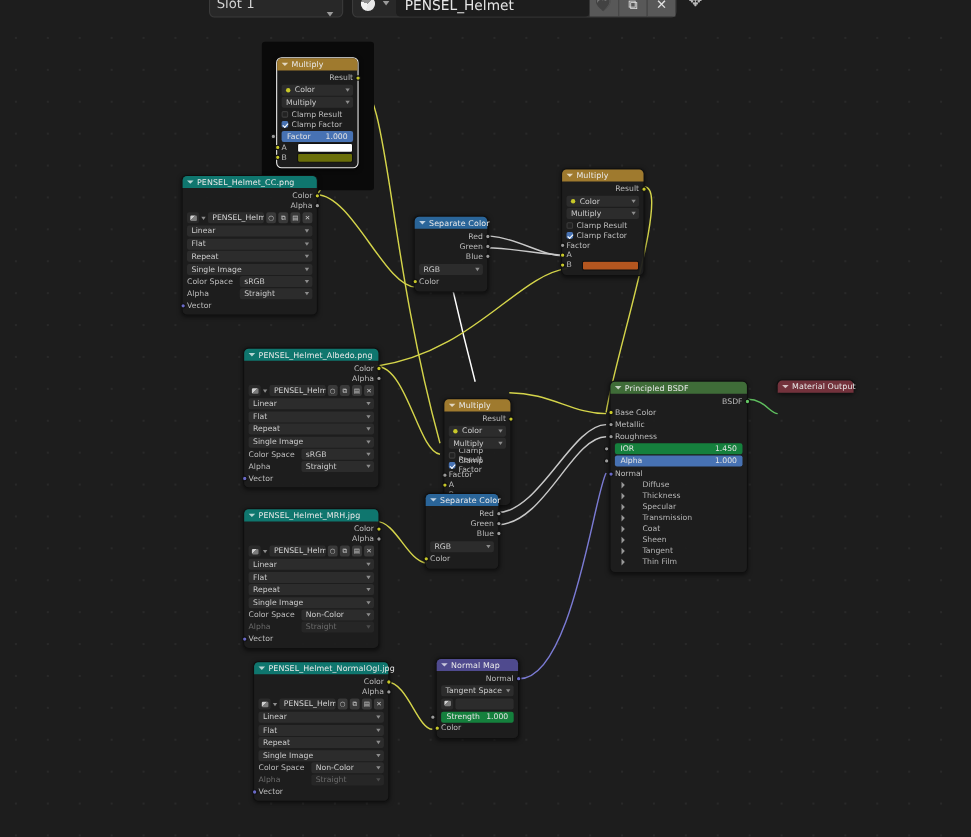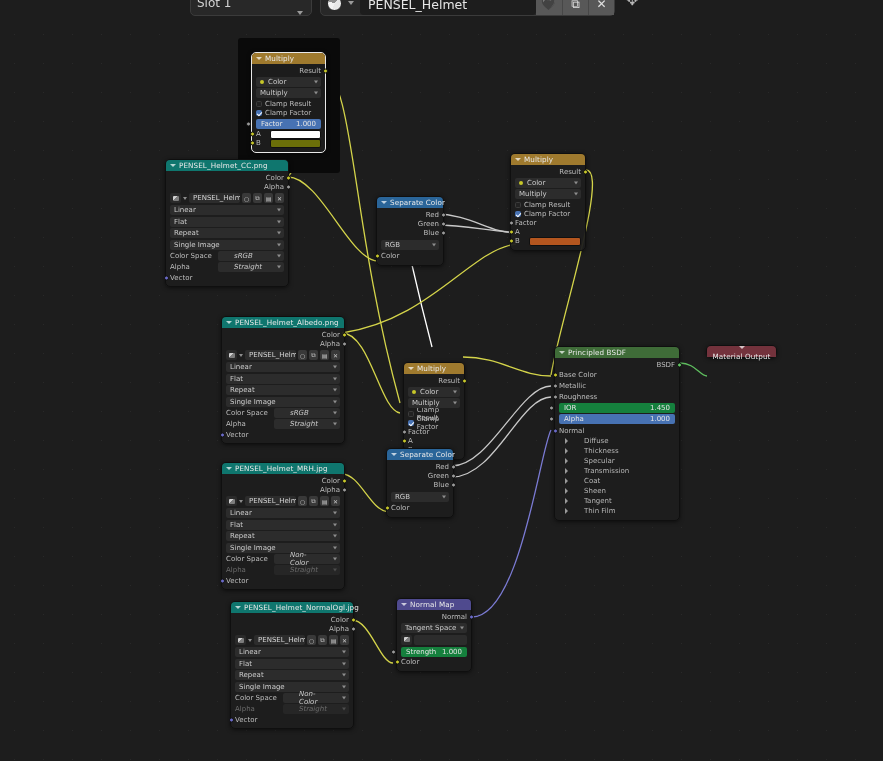--- a/index.html
+++ b/index.html
@@ -61,21 +61,21 @@
     height:11px; border-radius:4px 4px 0 0;
     display:flex; align-items:center; gap:3px; padding:0 4px;
     font-size:7.2px; color:#e9e9e9; letter-spacing:.1px; white-space:nowrap;
   }
   .nhead .tri { width:0;height:0;border-left:3px solid transparent;border-right:3px solid transparent;
                 border-top:3.5px solid rgba(255,255,255,.7); }
   .h-rgb   { background:#9f7a2e; }    
   .h-tex   { background:#0f766e; }    
   .h-conv  { background:#2a6599; }    
   .h-shad  { background:#3f6c38; }    
-  .h-out   { background:#73323c;flex-direction:column; }    
+  .h-out   { background:#73323c; }    
   .h-vec   { background:#4f4a8e; }    
 
   .nbody { padding:2px 4px 4px 4px; }
 
   .row { height:9px; display:flex; align-items:center; position:relative;
          white-space:nowrap; font-size:7px; color:#bdbdbd; }
   .row.out { justify-content:flex-end; }
   .lbl { color:#bdbdbd; }
 
   .sock { position:absolute; width:5px; height:5px; border-radius:50%;
@@ -123,21 +123,21 @@
            display:flex; align-items:center; padding:0 4px; font-size:7px; color:#d6d6d6;
            overflow:hidden; }
   .tinybtn { width:9px;height:10px;background:#393939;border-radius:2px;
              display:flex;align-items:center;justify-content:center;
              font-size:6px;color:#c9c9c9; }
 
   .prop { display:flex; align-items:center; height:10px; margin:1px 0;
           font-size:7px; }
   .prop .pl { width:48px; color:#bdbdbd; }
   .prop .pv { flex:1; background:#2c2c2c; border-radius:2px; height:10px;
-              display:flex; align-items:center; padding:0 16px; color:#ccc; position:relative;font-style:italic; }
+              display:flex; align-items:center; padding:0 4px; color:#ccc; position:relative; }
   .prop .pv:after{ content:""; position:absolute; right:3px; top:50%;
              width:0;height:0;border-left:2.5px solid transparent;border-right:2.5px solid transparent;
              border-top:3px solid #8d8d8d; transform:translateY(-50%); }
   .prop.dim .pl, .prop.dim .pv { color:#6b6b6b; }
   .prop.dim .pv { background:#262626; }
   .prop.dim .pv:after{ border-top-color:#4d4d4d; }
 
   .panel { height:10px; display:flex; align-items:center; gap:16px;
            font-size:7px; color:#b6b6b6; padding-left:6px; }
   .panel .pt { width:0;height:0;border-top:3px solid transparent;border-bottom:3px solid transparent;

